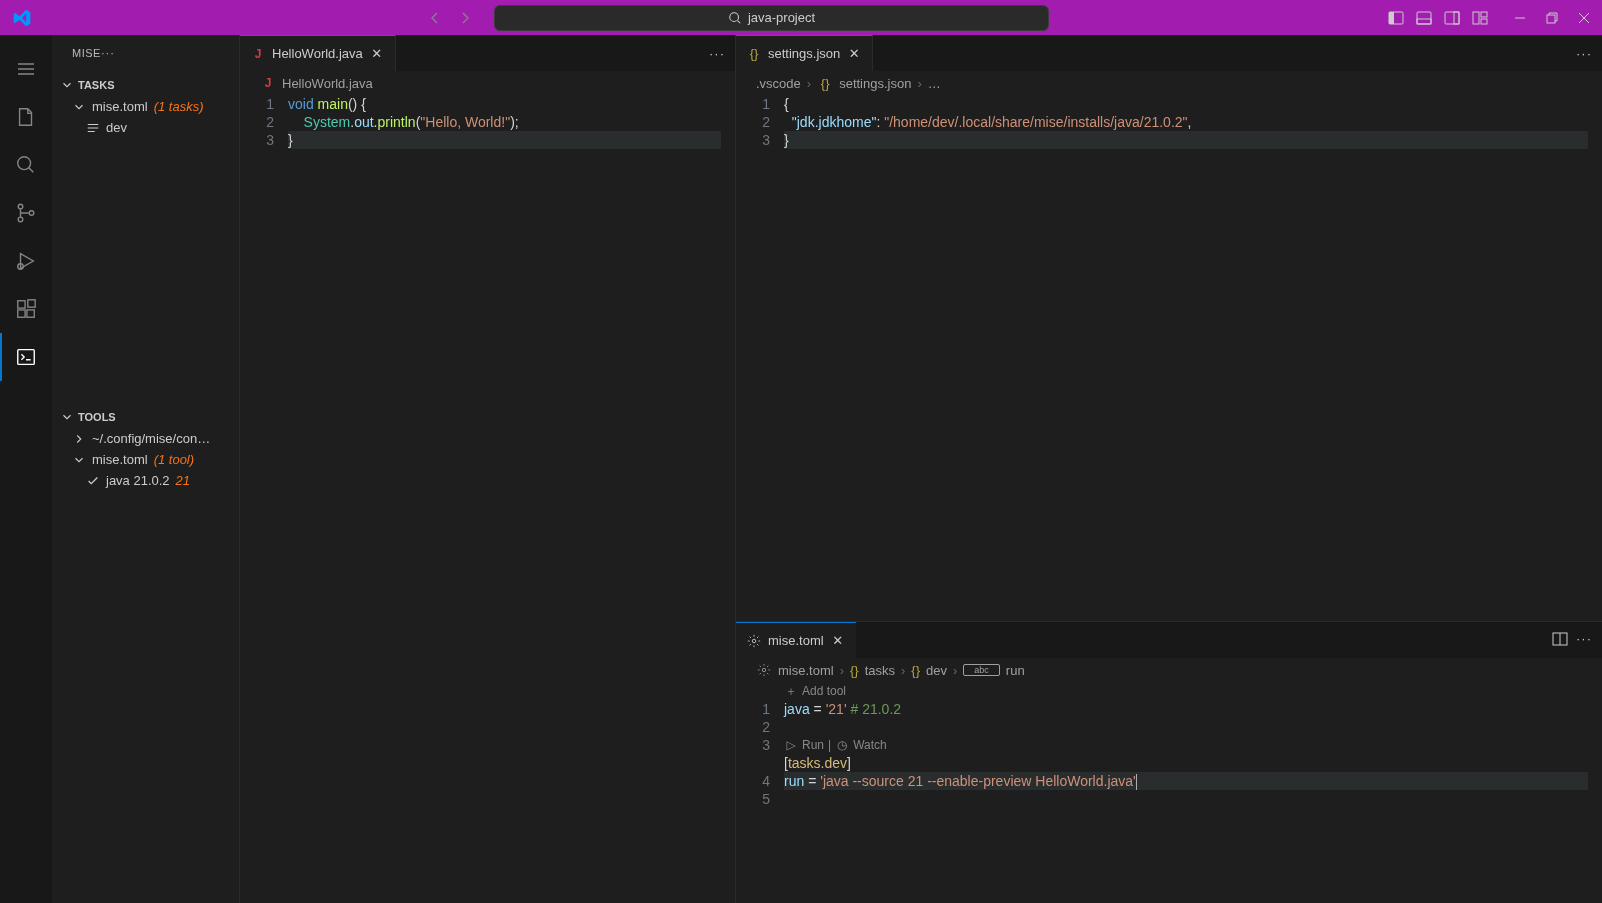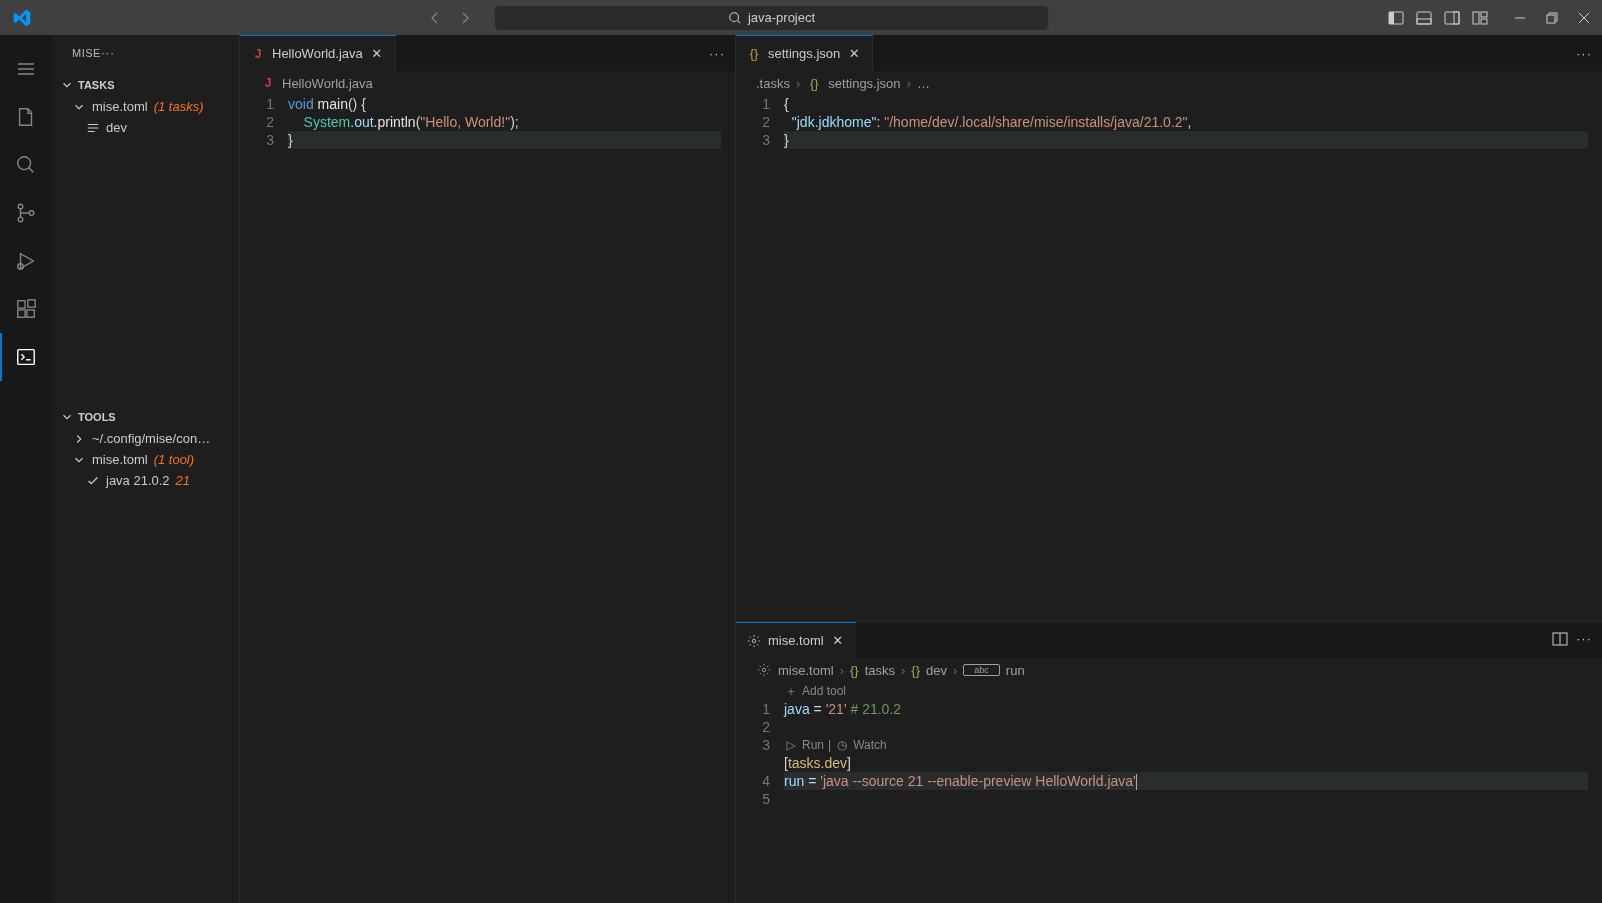--- a/index.html
+++ b/index.html
@@ -1,17 +1,17 @@
 <!DOCTYPE html>
 <html><head>
 <meta charset="utf-8">
 <style>
 * { margin:0; padding:0; box-sizing:border-box; font-family:-apple-system,BlinkMacSystemFont,"Segoe UI",sans-serif; }
 body { background:#1e1e1e; color:#cccccc; width:1602px; height:903px; overflow:hidden; font-size:13px; }
-.titlebar { height:35px; background:#404040; display:flex; align-items:center; padding:0 8px; }
+.titlebar { height:35px; background:#a21caf; display:flex; align-items:center; padding:0 8px; }
 .logo { width:20px; height:20px; margin-left:4px; margin-right:12px; }
 .nav-arrows { display:flex; gap:8px; margin-left:380px; }
 .nav-arrow { width:22px; height:22px; display:flex; align-items:center; justify-content:center; color:#858585; cursor:pointer; }
 .search-box { flex:0 0 555px; height:26px; background:#2a2a2a; border:1px solid #3c3c3c; border-radius:6px; margin-left:18px; display:flex; align-items:center; justify-content:center; gap:6px; color:#cccccc; }
 .title-right { margin-left:auto; display:flex; gap:8px; align-items:center; }
 .title-icon { width:20px; height:20px; display:flex; align-items:center; justify-content:center; color:#cccccc; cursor:pointer; }
 .window-controls { display:flex; gap:12px; margin-left:12px; }
 .window-ctrl { width:20px; height:20px; display:flex; align-items:center; justify-content:center; color:#cccccc; cursor:pointer; }
 
 .main { display:flex; height:calc(100% - 35px); }
@@ -45,21 +45,21 @@
 .breadcrumb .sep { color:#666; }
 
 .code-area { flex:1; display:flex; font-family:"Consolas","Courier New",monospace; font-size:14px; line-height:18px; }
 .gutter { width:48px; text-align:right; padding-right:14px; color:#6e7681; user-select:none; }
 .gutter div { height:18px; }
 .code-lines { flex:1; position:relative; }
 .code-lines div.line { height:18px; white-space:pre; }
 .code-lines div.codelens { height:18px; font-size:12px; color:#888; display:flex; align-items:center; gap:4px; }
 
 .kw { color:#569cd6; }
-.fn { color:#e5e5e5; }
+.fn { color:#bef264; }
 .str { color:#ce9178; }
 .prop { color:#9cdcfe; }
 .cls { color:#4ec9b0; }
 .punct { color:#d4d4d4; }
 .comment { color:#6a9955; }
 .toml-sec { color:#d7ba7d; }
 .cursor-line { border-left:1px solid #aeafad; display:inline-block; height:16px; vertical-align:middle; }
 
 .lower-editor { flex:0 0 282px; border-top:1px solid #2b2b2b; display:flex; flex-direction:column; }
 .lower-tabs { height:36px; background:#181818; display:flex; align-items:center; }
@@ -289,21 +289,21 @@
       <div style="flex:1;display:flex;flex-direction:column">
         <div class="tabs">
           <div class="tab active">
             <span class="tab-icon" style="color:#b8a342">{}</span>
             <span>settings.json</span>
             <span class="tab-close">✕</span>
           </div>
           <span class="tab-actions ellipsis">···</span>
         </div>
         <div class="breadcrumb">
-          <span>.tasks</span>
+          <span>.vscode</span>
           <span class="sep">›</span>
           <span class="tab-icon" style="color:#b8a342">{}</span>
           <span>settings.json</span>
           <span class="sep">›</span>
           <span>…</span>
         </div>
         <div class="code-area">
           <div class="gutter" id="gutter-rt">
               <div>1</div>
               <div>2</div>

